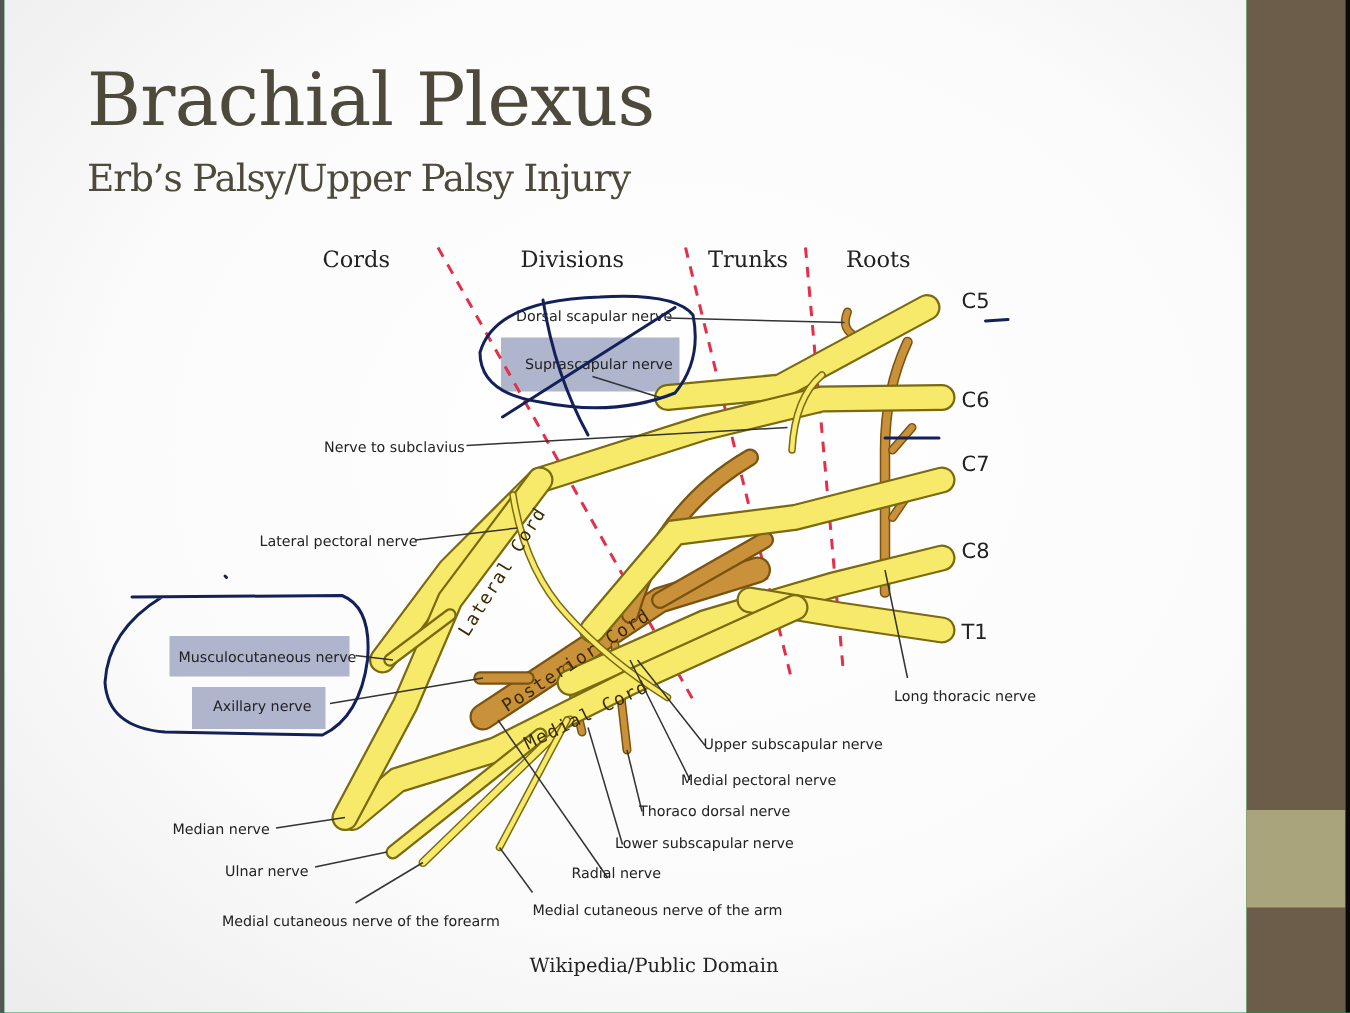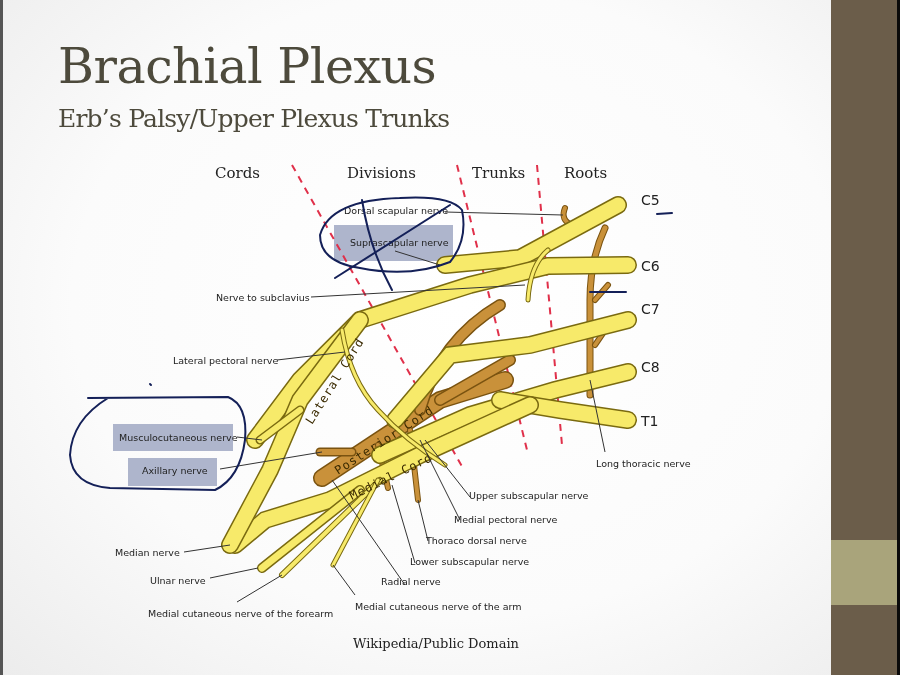--- a/index.html
+++ b/index.html
@@ -28,21 +28,21 @@
   .ink { stroke:#142058; stroke-width:2; fill:none; stroke-linecap:round; stroke-linejoin:round; }
   .box { fill:#aeb5cc; }
 </style>
 </head>
 <body>
 
 <div id="slide">
   <div id="left-edge"></div>
   <div id="canvas">
     <div class="title">Brachial Plexus</div>
-    <div class="subtitle">Erb’s Palsy/Upper Plexus Trunks</div>
+    <div class="subtitle">Erb’s Palsy/Upper Palsy Injury</div>
 
     <svg id="diagram" viewBox="3 0 828 675" xmlns="http://www.w3.org/2000/svg">
 
       <rect class="box" x="334" y="225" width="119" height="36"></rect>
       <rect class="box" x="113" y="424" width="120" height="27"></rect>
       <rect class="box" x="128" y="458" width="89" height="28"></rect>
 
       <text class="hdr" x="215" y="178">Cords</text>
       <text class="hdr" x="347" y="178">Divisions</text>
       <text class="hdr" x="472" y="178">Trunks</text>

